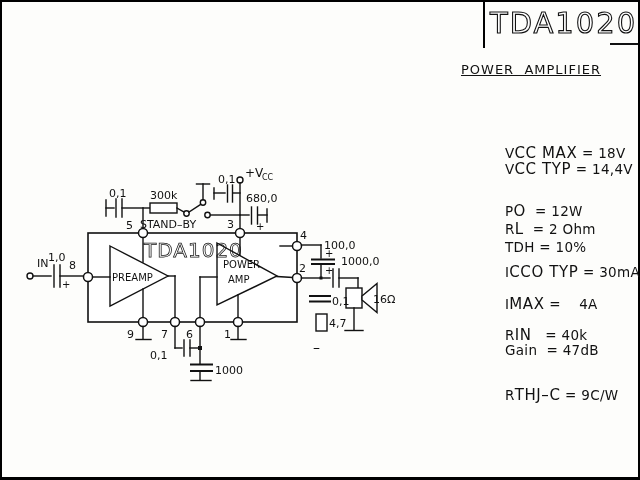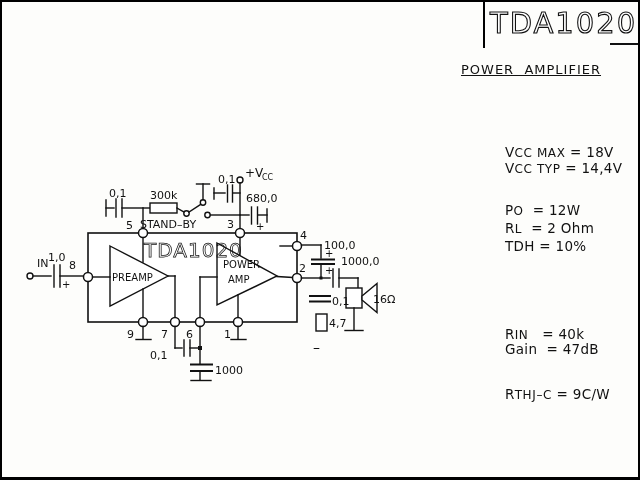--- a/index.html
+++ b/index.html
@@ -10,21 +10,21 @@
   #divider{position:absolute;left:483px;top:2px;width:2px;height:46px;background:#000;}
   #panel-title{position:absolute;left:490px;top:6px;font-size:29px;letter-spacing:2px;color:#111;white-space:pre;}
   @supports (-webkit-text-stroke: 1px #000){
     #panel-title{color:#fff;-webkit-text-stroke:1.1px #111;}
   }
   #title-underscore{position:absolute;left:610px;top:43px;width:28px;height:2px;background:#111;}
   #panel-subtitle{position:absolute;left:456px;top:62px;width:150px;text-align:center;
         font-size:13px;letter-spacing:1px;white-space:pre;text-decoration:underline;}
   #panel-power{position:absolute;left:484px;top:80px;width:150px;text-align:center;font-size:13px;letter-spacing:1px;}
   .spec{position:absolute;left:505px;font-size:13.5px;white-space:pre;letter-spacing:0.3px;}
-  .spec .sm{font-size:12px;letter-spacing:0.6px;text-align:right;}
+  .spec .sm{font-size:15px;letter-spacing:0.6px;text-align:right;}
   
   .t{font-family:"DejaVu Sans",sans-serif;font-size:11px;fill:#111;}
   .t10{font-size:10px;}
   .t12{font-size:12px;}
   .t8{font-size:8px;}
   .t14{font-size:14px;}
   .chipname{font-family:"DejaVu Sans",sans-serif;font-size:20px;letter-spacing:1px;
             fill:none;stroke:#111;stroke-width:0.75;}
 </style>
 </head>
@@ -213,18 +213,20 @@
   <div id="title-underscore"></div>
   <div id="panel-subtitle">POWER  AMPLIFIER</div>
 
   <div class="spec" style="top:144px"><span>V</span><span class="sm">CC MAX</span><span> = 18V</span></div>
   <div class="spec" style="top:160px"><span>V</span><span class="sm">CC TYP</span><span> = 14,4V</span></div>
 
   <div class="spec" style="top:202px"><span>P</span><span class="sm">O</span><span>  = 12W</span></div>
   <div class="spec" style="top:220px"><span>R</span><span class="sm">L</span><span>  = 2 Ohm</span></div>
   <div class="spec" style="top:238px"><span>TDH</span><span class="sm"></span><span> = 10%</span></div>
 
+  <div class="spec" style="top:263px"><span>I</span><span class="sm">CCO TYP</span><span> = 30mA</span></div>
+  <div class="spec" style="top:295px"><span>I</span><span class="sm">MAX</span><span> =    4A</span></div>
 
   <div class="spec" style="top:326px"><span>R</span><span class="sm">IN</span><span>   = 40k</span></div>
   <div class="spec" style="top:341px"><span>Gain</span><span class="sm"></span><span>  = 47dB</span></div>
 
   <div class="spec" style="top:386px"><span>R</span><span class="sm">THJ–C</span><span> = 9C/W</span></div>
 </div>
 
 </body></html>

